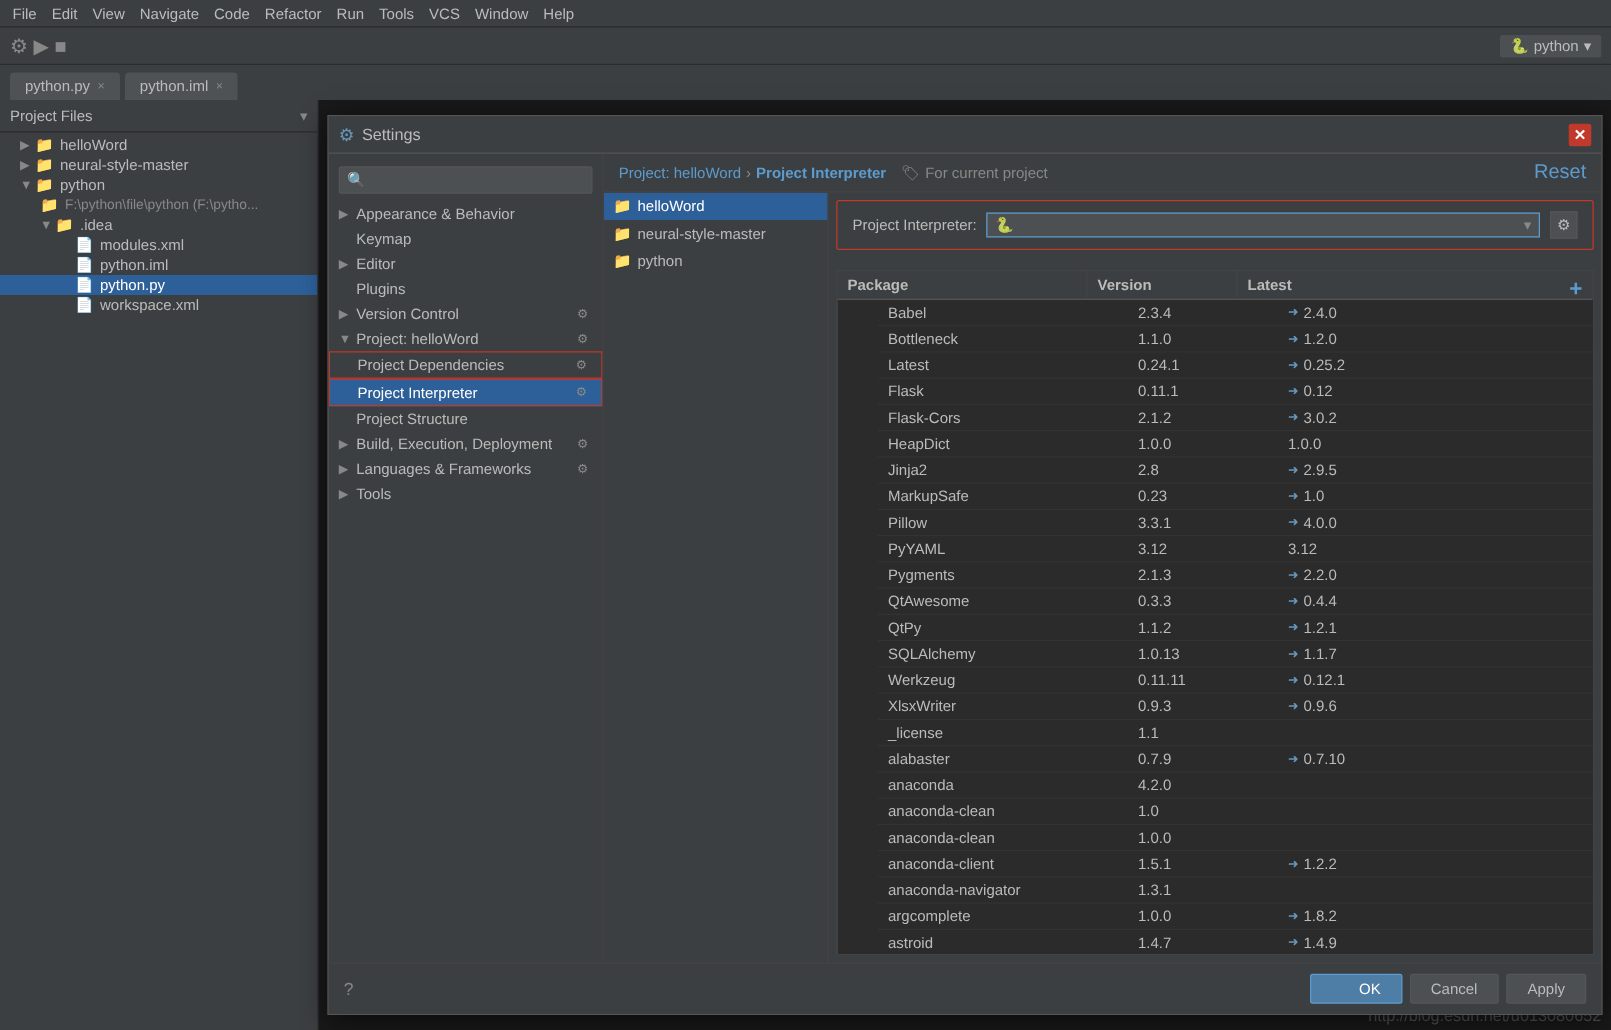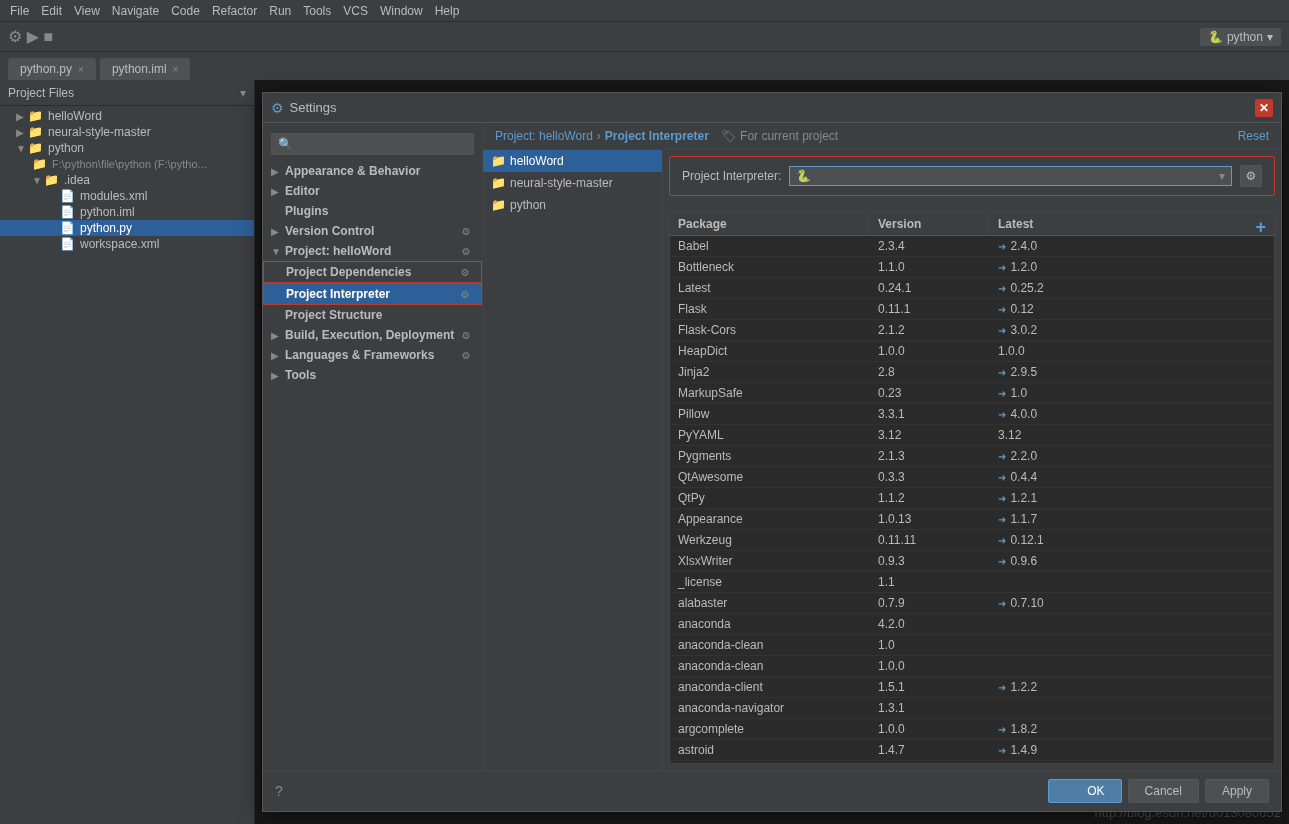--- a/index.html
+++ b/index.html
@@ -56,35 +56,35 @@
     
     .modal-body { display: flex; flex: 1; overflow: hidden; }
 
     
     .settings-sidebar { width: 220px; background: #3c3f41; border-right: 1px solid #444; overflow-y: auto; padding: 4px 0; }
     .search-box { padding: 6px 8px; }
     .search-input { width: 100%; background: #4c5052; border: 1px solid #555; color: #bbbbbb; padding: 3px 6px; border-radius: 2px; font-size: 12px; }
     .sidebar-item { display: flex; align-items: center; padding: 3px 8px; color: #bbbbbb; cursor: pointer; }
     .sidebar-item.selected { background: #2d6099; color: #ffffff; }
     .sidebar-arrow { width: 14px; color: #888; font-size: 10px; }
-    .sidebar-label { flex: 1; font-weight: bold; }
+    .sidebar-label { flex: 1; }
     .sidebar-sub { padding-left: 22px; }
     .sidebar-settings-icon { width: 16px; color: #888; font-size: 10px; text-align: center; }
 
     
     .settings-content { flex: 1; display: flex; flex-direction: column; overflow: hidden; }
 
     
     .settings-breadcrumb { padding: 6px 12px; border-bottom: 1px solid #444; display: flex; align-items: center; justify-content: space-between; background: #3c3f41; }
     .breadcrumb-path { color: #bbbbbb; font-size: 12px; display: flex; align-items: center; gap: 4px; }
     .breadcrumb-link { color: #5c9bce; }
     .breadcrumb-sep { color: #888; }
     .breadcrumb-current { color: #5c9bce; font-weight: bold; }
     .breadcrumb-tag { color: #888; font-size: 11px; display: flex; align-items: center; gap: 4px; margin-left: 8px; }
-    .reset-link { color: #5c9bce; cursor: pointer; font-size: 12px; }
+    .reset-link { color: #5c9bce; cursor: pointer; font-size: 16px; }
 
     
     .content-area { display: flex; flex: 1; overflow: hidden; }
 
     
     .project-list-panel { width: 180px; background: #3c3f41; border-right: 1px solid #444; overflow-y: auto; }
     .project-list-item { display: flex; align-items: center; padding: 4px 8px; color: #bbbbbb; cursor: pointer; gap: 4px; }
     .project-list-item.selected { background: #2d6099; color: #ffffff; }
     .project-folder-icon { color: #e8a838; font-size: 12px; }
 
@@ -96,21 +96,21 @@
     .interpreter-select-text { flex: 1; }
     .interpreter-select-arrow { color: #888; }
     .gear-btn { background: #4c5052; border: 1px solid #555; color: #bbbbbb; width: 22px; height: 22px; display: flex; align-items: center; justify-content: center; cursor: pointer; }
 
     
     .package-table-container { flex: 1; overflow: hidden; display: flex; flex-direction: column; margin: 0 6px 6px 6px; border: 1px solid #444; }
     .package-table-header { display: grid; grid-template-columns: 200px 120px 1fr; background: #3c3f41; border-bottom: 1px solid #555; }
     .table-col-header { padding: 4px 8px; color: #bbbbbb; font-weight: bold; border-right: 1px solid #444; font-size: 12px; }
     .table-col-header:last-child { border-right: none; }
     .package-table-body { flex: 1; overflow-y: auto; background: #2b2b2b; position: relative; }
-    .package-row { display: grid; grid-template-columns: 200px 120px 1fr; border-bottom: 1px solid #333; }
+    .package-row { display: grid; grid-template-columns: 200px 120px 1fr; border-bottom: 1px solid #333; margin-left: 32px; }
     .package-cell { padding: 3px 8px; color: #bbbbbb; font-size: 12px; display: flex; align-items: center; gap: 4px; }
     .update-arrow { color: #6897bb; font-size: 10px; }
     .add-btn { position: absolute; right: 8px; top: 4px; color: #5c9bce; font-size: 18px; cursor: pointer; }
 
     
     .package-table-body::-webkit-scrollbar { width: 8px; }
     .package-table-body::-webkit-scrollbar-track { background: #3c3f41; }
     .package-table-body::-webkit-scrollbar-thumb { background: #555; }
 
     
@@ -265,20 +265,24 @@
             <div class="settings-sidebar">
               <div class="search-box">
                 <input class="search-input" type="text" placeholder="🔍" style="">
               </div>
 
               <div class="sidebar-item">
                 <span class="sidebar-arrow">▶</span>
                 <span class="sidebar-label">Appearance &amp; Behavior</span>
               </div>
 
+              <div class="sidebar-item">
+                <span class="sidebar-arrow" style="visibility:hidden;">▶</span>
+                <span class="sidebar-label">Keymap</span>
+              </div>
 
               <div class="sidebar-item">
                 <span class="sidebar-arrow">▶</span>
                 <span class="sidebar-label">Editor</span>
               </div>
 
               <div class="sidebar-item">
                 <span class="sidebar-arrow" style="visibility:hidden;">▶</span>
                 <span class="sidebar-label">Plugins</span>
               </div>
@@ -439,21 +443,21 @@
                           <div class="package-cell">QtAwesome</div>
                           <div class="package-cell">0.3.3</div>
                           <div class="package-cell"><span class="update-arrow">➜</span> 0.4.4</div>
                         </div>
                         <div class="package-row">
                           <div class="package-cell">QtPy</div>
                           <div class="package-cell">1.1.2</div>
                           <div class="package-cell"><span class="update-arrow">➜</span> 1.2.1</div>
                         </div>
                         <div class="package-row">
-                          <div class="package-cell">Appearance</div>
+                          <div class="package-cell">SQLAlchemy</div>
                           <div class="package-cell">1.0.13</div>
                           <div class="package-cell"><span class="update-arrow">➜</span> 1.1.7</div>
                         </div>
                         <div class="package-row">
                           <div class="package-cell">Werkzeug</div>
                           <div class="package-cell">0.11.11</div>
                           <div class="package-cell"><span class="update-arrow">➜</span> 0.12.1</div>
                         </div>
                         <div class="package-row">
                           <div class="package-cell">XlsxWriter</div>

